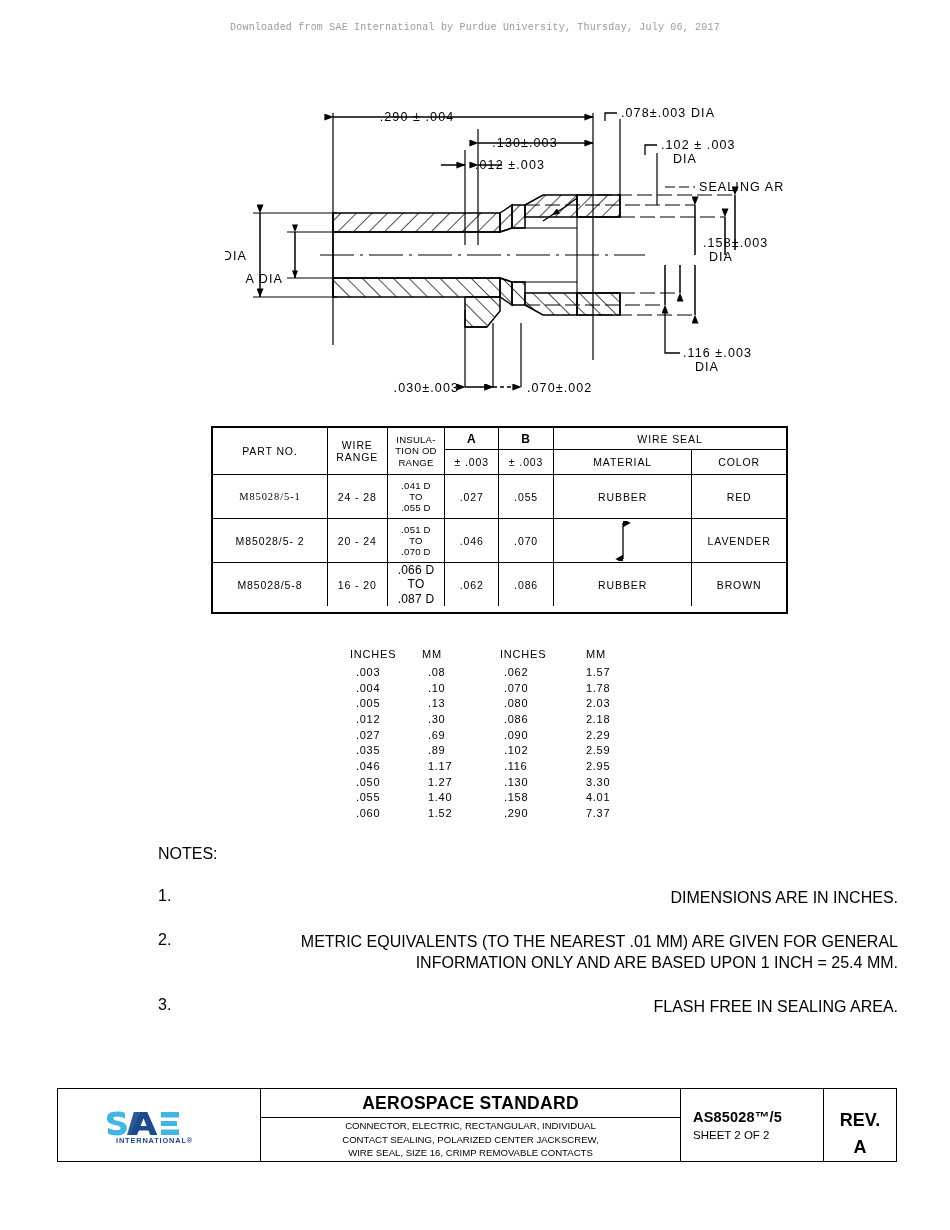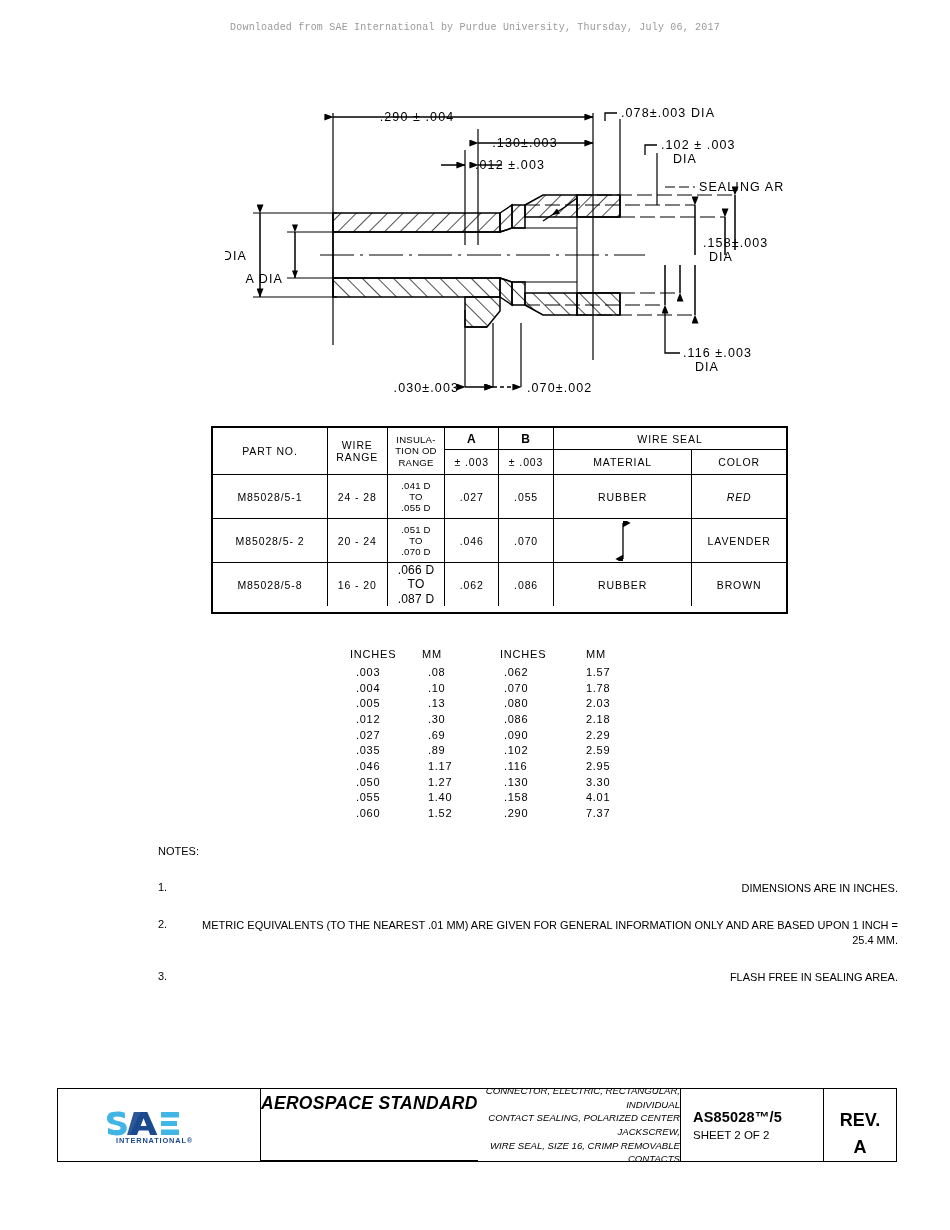--- a/index.html
+++ b/index.html
@@ -34,32 +34,32 @@
   .conv .c2{width:72px;text-align:left;padding-left:6px;}
   .conv .c3{width:78px;text-align:left;padding-left:4px;}
   .conv .c4{width:60px;text-align:left;padding-left:4px;}
   .conv .hdr td{font-weight:400;letter-spacing:.8px;padding-bottom:3px;}
   .conv .hdr .c1{padding-left:0;}
   .conv .hdr .c2{padding-left:0;}
   .conv .hdr .c3{padding-left:0;}
   .conv .hdr .c4{padding-left:4px;}
 
   
-  .notes{position:absolute;left:158px;top:845px;width:740px;font-size:11px;}
+  .notes{position:absolute;left:158px;top:845px;width:740px;font-size:16px;}
   .notes-title{margin:0 0 24px 0;}
   .note{display:flex;margin-bottom:22px;}
   .note-num{width:32px;flex:0 0 32px;}
   .note-txt{flex:1;line-height:1.35;text-align:right;}
 
   
   .tb{position:absolute;left:57px;top:1088px;width:840px;height:74px;
       border:1.6px solid #000;box-sizing:border-box;display:flex;}
   .tb-logo{width:202px;border-right:1.6px solid #000;display:flex;
            align-items:center;justify-content:center;}
-  .tb-mid{flex:1;border-right:1.6px solid #000;display:flex;flex-direction:row;font-style:italic;}
+  .tb-mid{flex:1;border-right:1.6px solid #000;display:flex;flex-direction:column;}
   .tb-as{text-align:center;font-weight:bold;font-size:17.5px;
          padding:4px 0 3px;border-bottom:1.6px solid #000;letter-spacing:.3px;}
   .tb-desc{flex:1;display:flex;flex-direction:column;align-items:center;
            justify-content:center;font-size:9.6px;line-height:1.42;text-align:right;}
   .tb-num{width:143px;border-right:1.6px solid #000;display:flex;
           flex-direction:column;justify-content:center;padding-left:12px;box-sizing:border-box;}
   .tb-num-main{font-weight:bold;font-size:14.5px;letter-spacing:.2px;}
   .tb-num-sheet{font-size:11.5px;margin-top:4px;}
   .tb-rev{width:72px;display:flex;flex-direction:column;align-items:center;
           justify-content:flex-end;font-weight:bold;font-size:18px;line-height:1.5;}
@@ -229,31 +229,31 @@
         <td colspan="2" style="border-top:none;border-right:none;">WIRE   SEAL</td>
       </tr>
       <tr>
         <td style="height:24px;">± .003</td>
         <td>± .003</td>
         <td style="width:143px;">MATERIAL</td>
         <td style="width:96px;border-right:none;">COLOR</td>
       </tr>
 
       <tr>
-        <td style="height:43px;border-left:none;">M85028/5-1</td>
+        <td style="height:43px;border-left:none;font-family:Liberation Serif, serif;">M85028/5-1</td>
         <td>24 - 28</td>
         <td style="font-size:9.6px;letter-spacing:.2px;">
           <span class="multi">.041  D</span>
           <span class="multi">TO</span>
           <span class="multi">.055  D</span>
         </td>
         <td>.027</td>
         <td>.055</td>
         <td>RUBBER</td>
-        <td style="border-right:none;font-style:italic;">RED</td>
+        <td style="border-right:none;">RED</td>
       </tr>
 
       <tr>
         <td style="height:43px;border-left:none;">M85028/5- 2</td>
         <td>20 - 24</td>
         <td style="font-size:9.6px;letter-spacing:.2px;">
           <span class="multi">.051  D</span>
           <span class="multi">TO</span>
           <span class="multi">.070 D</span>
         </td>

